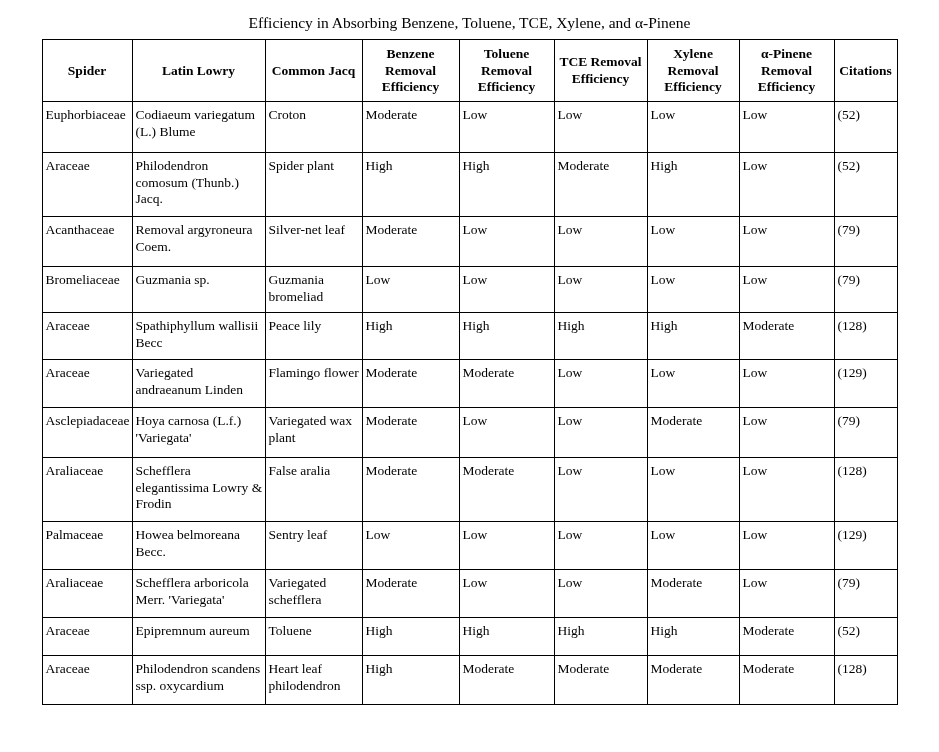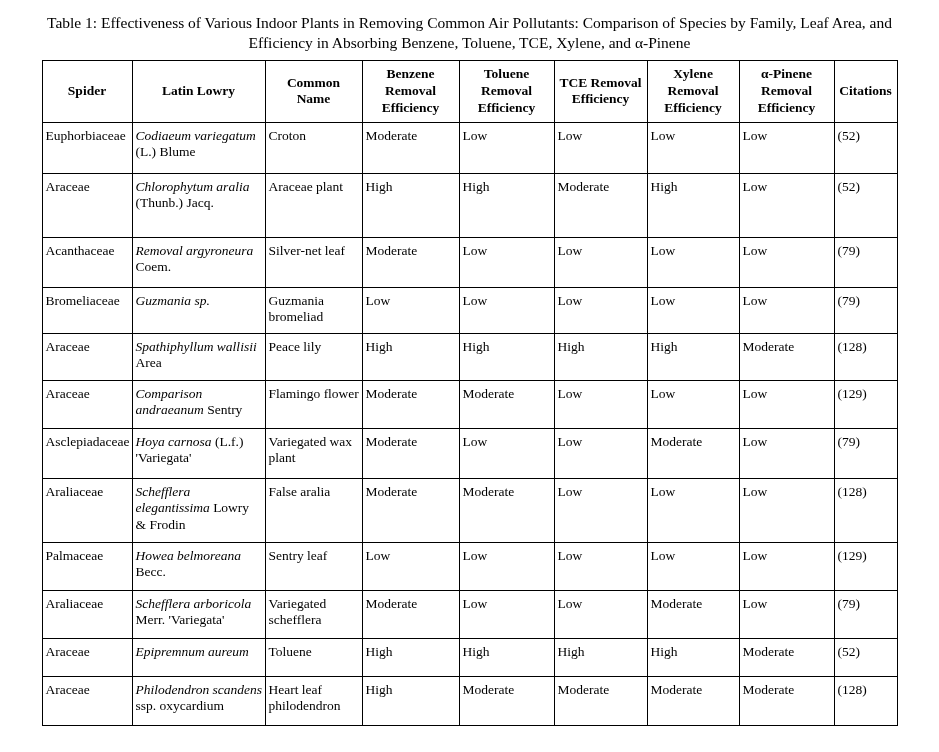--- a/index.html
+++ b/index.html
@@ -49,62 +49,61 @@
   }
   .c-family   { width: 90px;  }
   .c-latin    { width: 133px; }
   .c-common   { width: 97px;  }
   .c-benzene  { width: 97px;  }
   .c-toluene  { width: 95px;  }
   .c-tce      { width: 93px;  }
   .c-xylene   { width: 92px;  }
   .c-apinene  { width: 95px;  }
   .c-cit      { width: 63px;  }
-  .latin-italic { font-style: italic; }
+  .latin-italic { }
   tr.hr  { height: 62px; }
   tr.r0  { height: 51px; }
   tr.r1  { height: 64px; }
   tr.r2  { height: 50px; }
   tr.r3  { height: 46px; }
   tr.r4  { height: 47px; }
   tr.r5  { height: 48px; }
   tr.r6  { height: 50px; }
   tr.r7  { height: 64px; }
   tr.r8  { height: 48px; }
   tr.r9  { height: 48px; }
   tr.r10 { height: 38px; }
   tr.r11 { height: 49px; }
 </style>
 </head>
 <body>
 
 <div class="page">
 
   <div class="title">
-    <div>Table 1: Effectiveness of Various Indoor Plants in Removing Common Air Pollutants: Comparison of Species by Family, Leaf Area, and</div>
     <div>Efficiency in Absorbing Benzene, Toluene, TCE, Xylene, and α-Pinene</div>
   </div>
 
   <table class="data">
     <colgroup>
       <col class="c-family">
         <col class="c-latin">
         <col class="c-common">
       <col class="c-benzene">
         <col class="c-toluene">
         <col class="c-tce">
       <col class="c-xylene">
         <col class="c-apinene">
         <col class="c-cit">
     </colgroup>
     <thead>
       <tr class="hr">
         <th>Spider</th>
         <th>Latin Lowry</th>
-        <th>Common Name</th>
+        <th>Common Jacq</th>
         <th>Benzene Removal Efficiency</th>
         <th>Toluene Removal Efficiency</th>
         <th>TCE Removal Efficiency</th>
         <th>Xylene Removal Efficiency</th>
         <th>α-Pinene Removal Efficiency</th>
         <th>Citations</th>
       </tr>
     </thead>
     <tbody>
       <tr class="r0">
@@ -113,22 +112,22 @@
         <td>Croton</td>
         <td>Moderate</td>
         <td>Low</td>
         <td>Low</td>
         <td>Low</td>
         <td>Low</td>
         <td>(52)</td>
       </tr>
       <tr class="r1">
         <td>Araceae</td>
-        <td><span class="latin-italic">Chlorophytum aralia</span><span> (Thunb.) Jacq.</span></td>
-        <td>Araceae plant</td>
+        <td><span class="latin-italic">Philodendron comosum</span><span> (Thunb.) Jacq.</span></td>
+        <td>Spider plant</td>
         <td>High</td>
         <td>High</td>
         <td>Moderate</td>
         <td>High</td>
         <td>Low</td>
         <td>(52)</td>
       </tr>
       <tr class="r2">
         <td>Acanthaceae</td>
         <td><span class="latin-italic">Removal argyroneura</span><span> Coem.</span></td>
@@ -146,32 +145,32 @@
         <td>Guzmania bromeliad</td>
         <td>Low</td>
         <td>Low</td>
         <td>Low</td>
         <td>Low</td>
         <td>Low</td>
         <td>(79)</td>
       </tr>
       <tr class="r4">
         <td>Araceae</td>
-        <td><span class="latin-italic">Spathiphyllum wallisii</span><span> Area</span></td>
+        <td><span class="latin-italic">Spathiphyllum wallisii</span><span> Becc</span></td>
         <td>Peace lily</td>
         <td>High</td>
         <td>High</td>
         <td>High</td>
         <td>High</td>
         <td>Moderate</td>
         <td>(128)</td>
       </tr>
       <tr class="r5">
         <td>Araceae</td>
-        <td><span class="latin-italic">Comparison andraeanum</span><span> Sentry</span></td>
+        <td><span class="latin-italic">Variegated andraeanum</span><span> Linden</span></td>
         <td>Flamingo flower</td>
         <td>Moderate</td>
         <td>Moderate</td>
         <td>Low</td>
         <td>Low</td>
         <td>Low</td>
         <td>(129)</td>
       </tr>
       <tr class="r6">
         <td>Asclepiadaceae</td>

